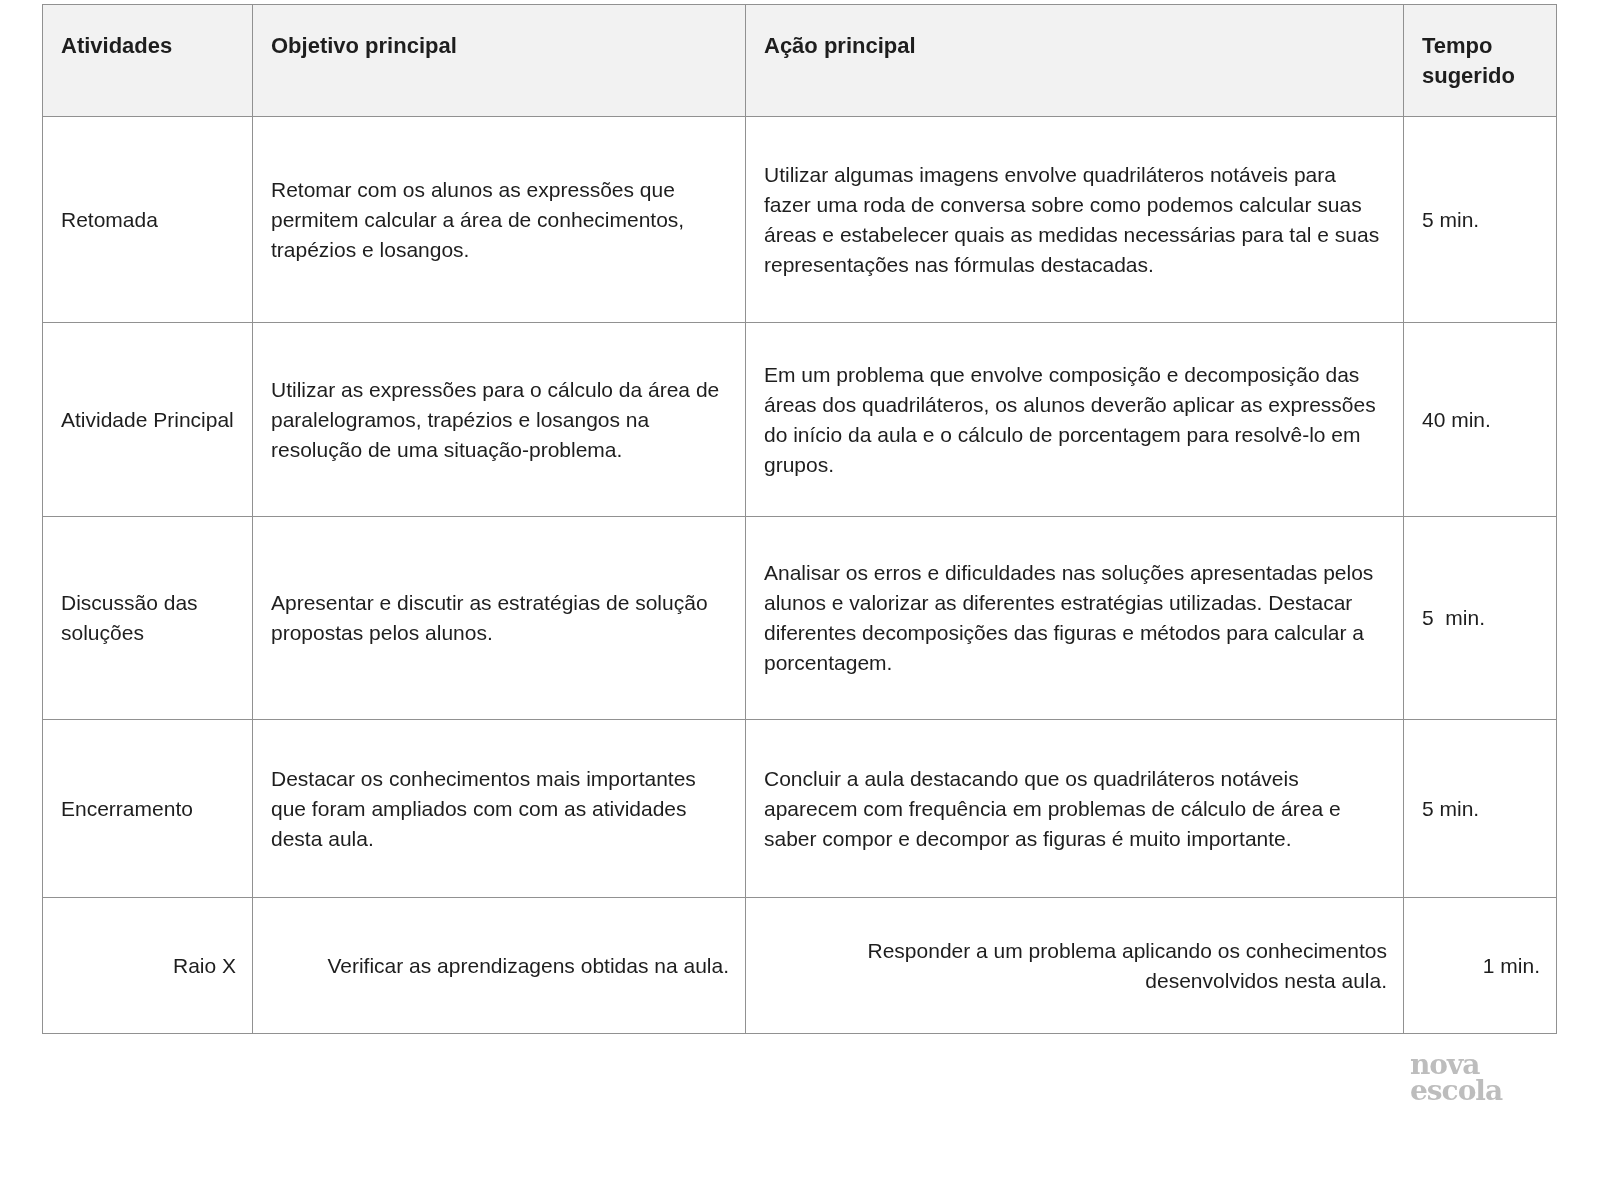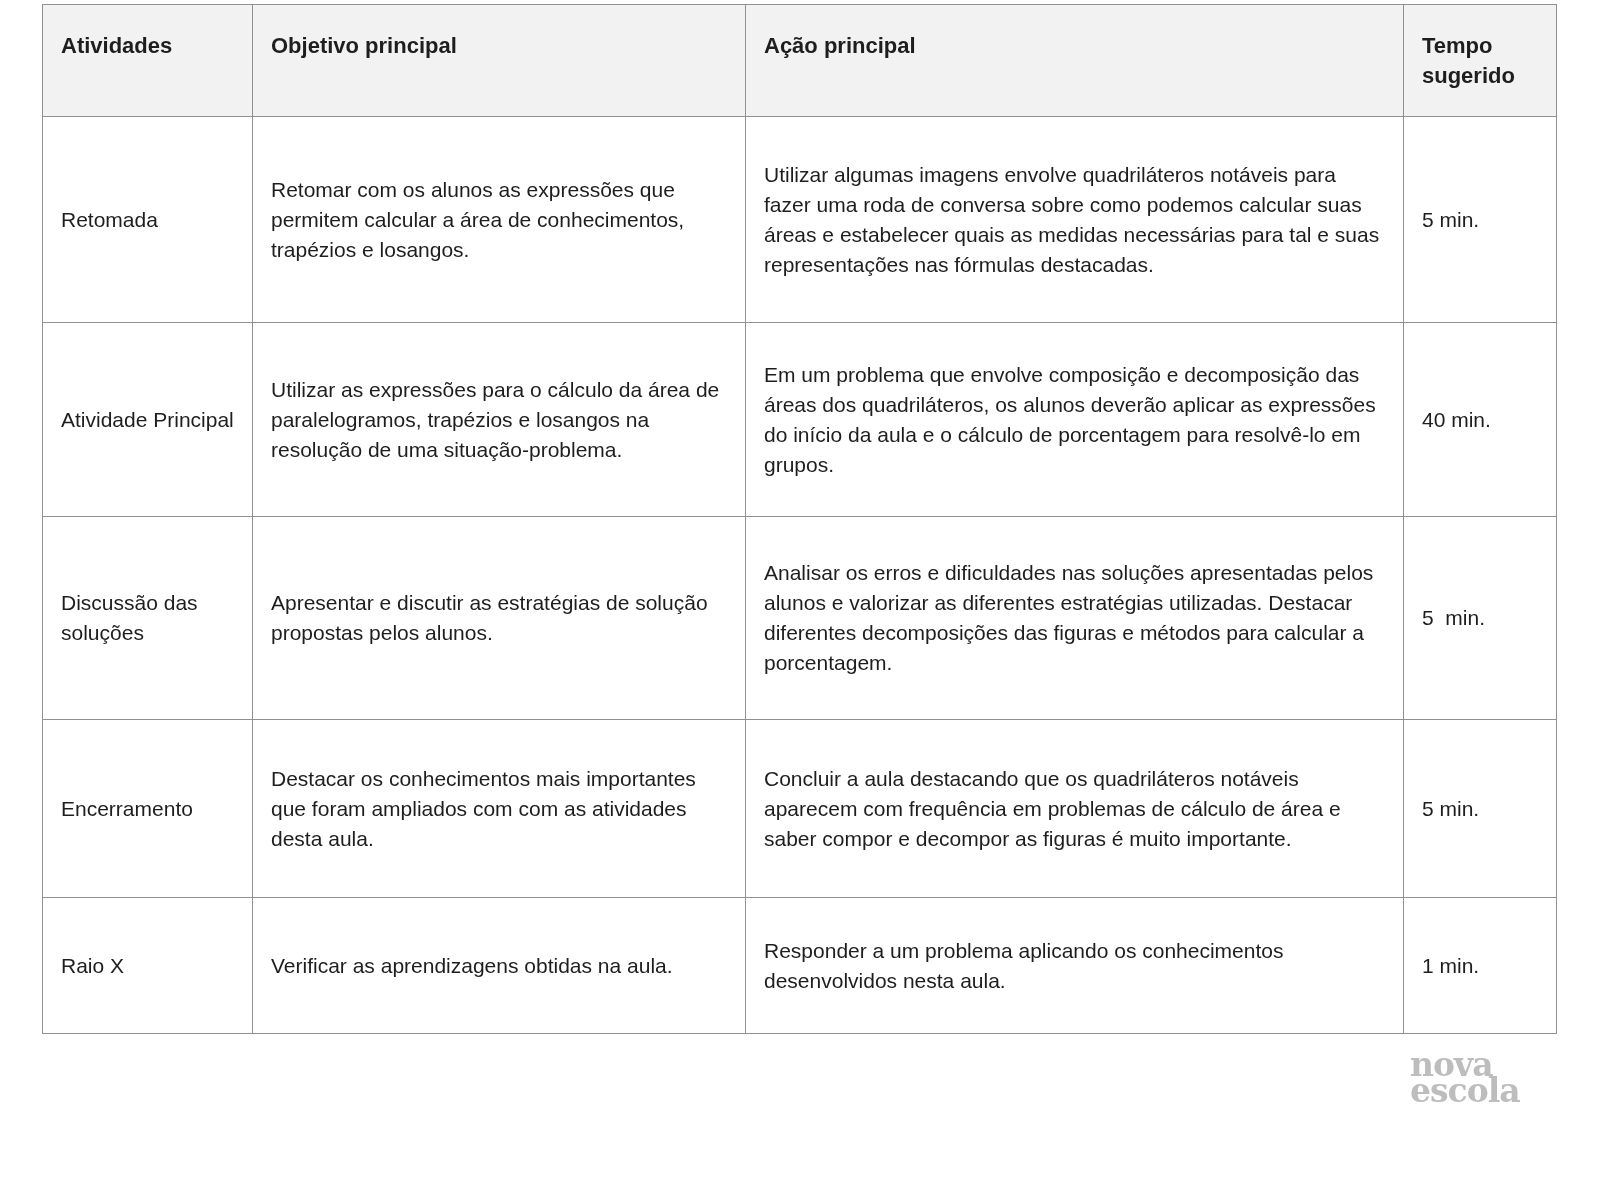--- a/index.html
+++ b/index.html
@@ -44,30 +44,30 @@
     line-height: 30px;
     font-weight: 400;
     padding: 14px 16px 14px 18px;
     background: #ffffff;
   }
   tr.r-header { height: 112px; }
   tr.r0 { height: 206px; }
   tr.r1 { height: 194px; }
   tr.r2 { height: 203px; }
   tr.r3 { height: 178px; }
-  tr.r4 { height: 136px; }
+  tr.r4 { height: 136px; text-align: right; }
   td.tempo-cell { white-space: pre-wrap; }
   .logo {
     position: absolute;
     left: 1410px;
     top: 1052px;
     width: 130px;
     font-family: "DejaVu Serif", "Liberation Serif", serif;
     font-weight: 700;
-    font-size: 33px;
+    font-size: 28px;
     line-height: 26px;
     letter-spacing: -1px;
     color: #bdbdbd;
   }
 </style>
 </head>
 <body>
 
 <div class="page">
   <table class="lesson-plan">

